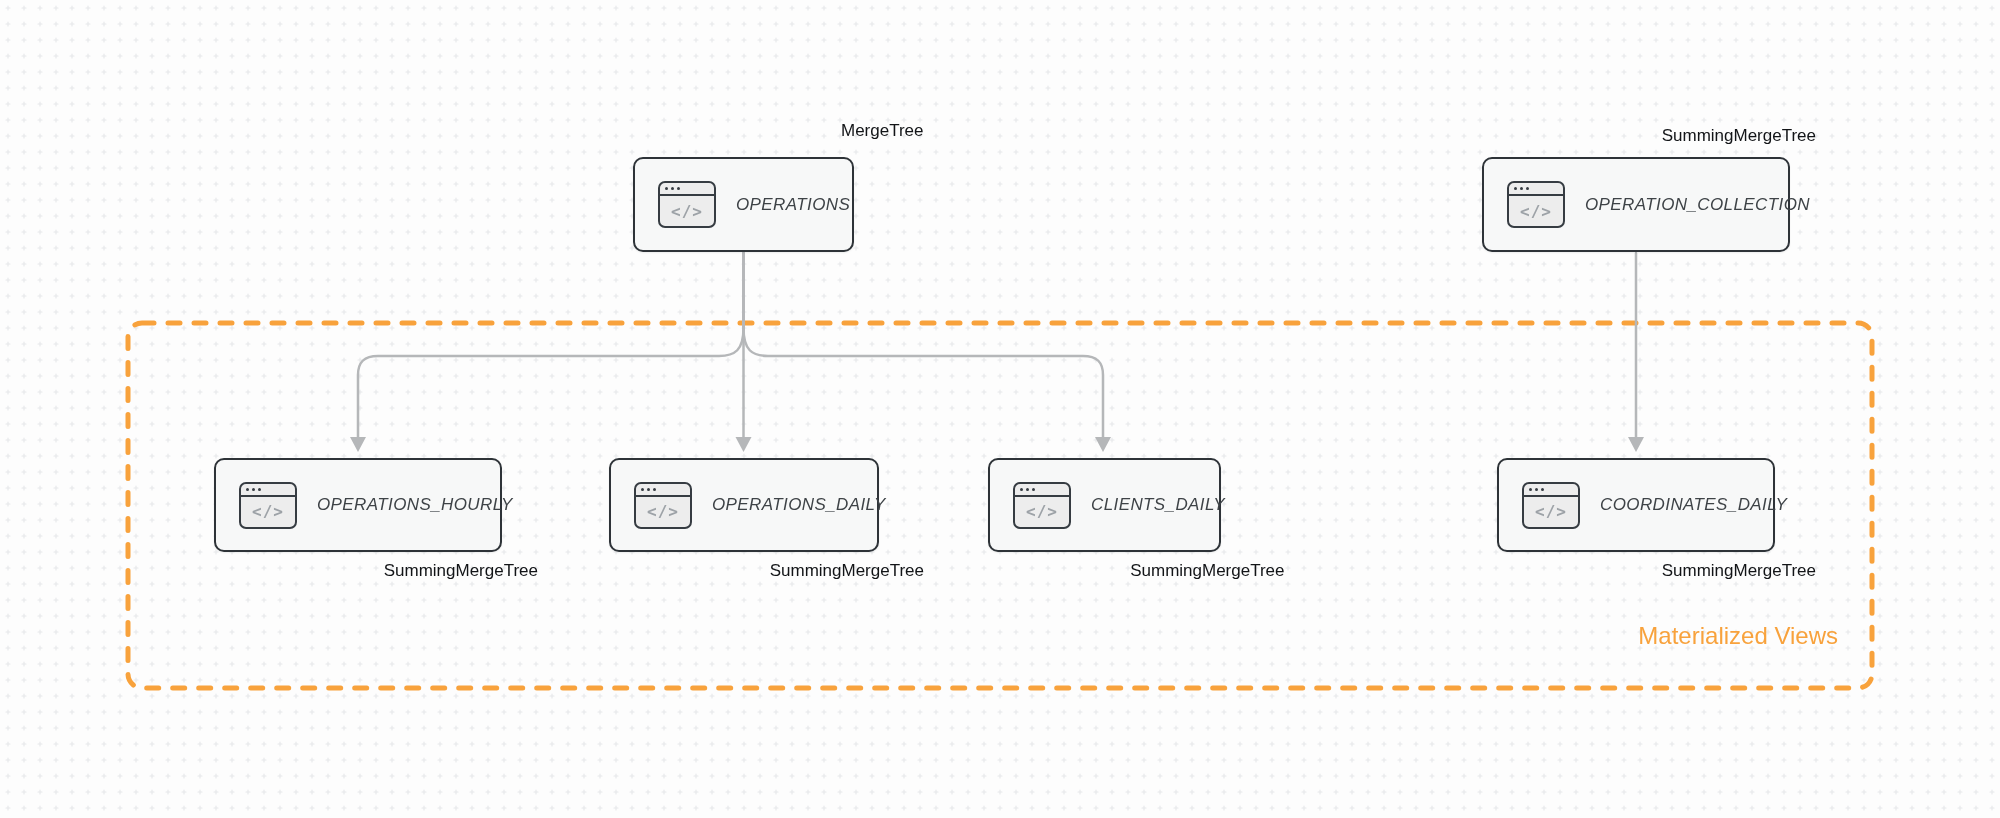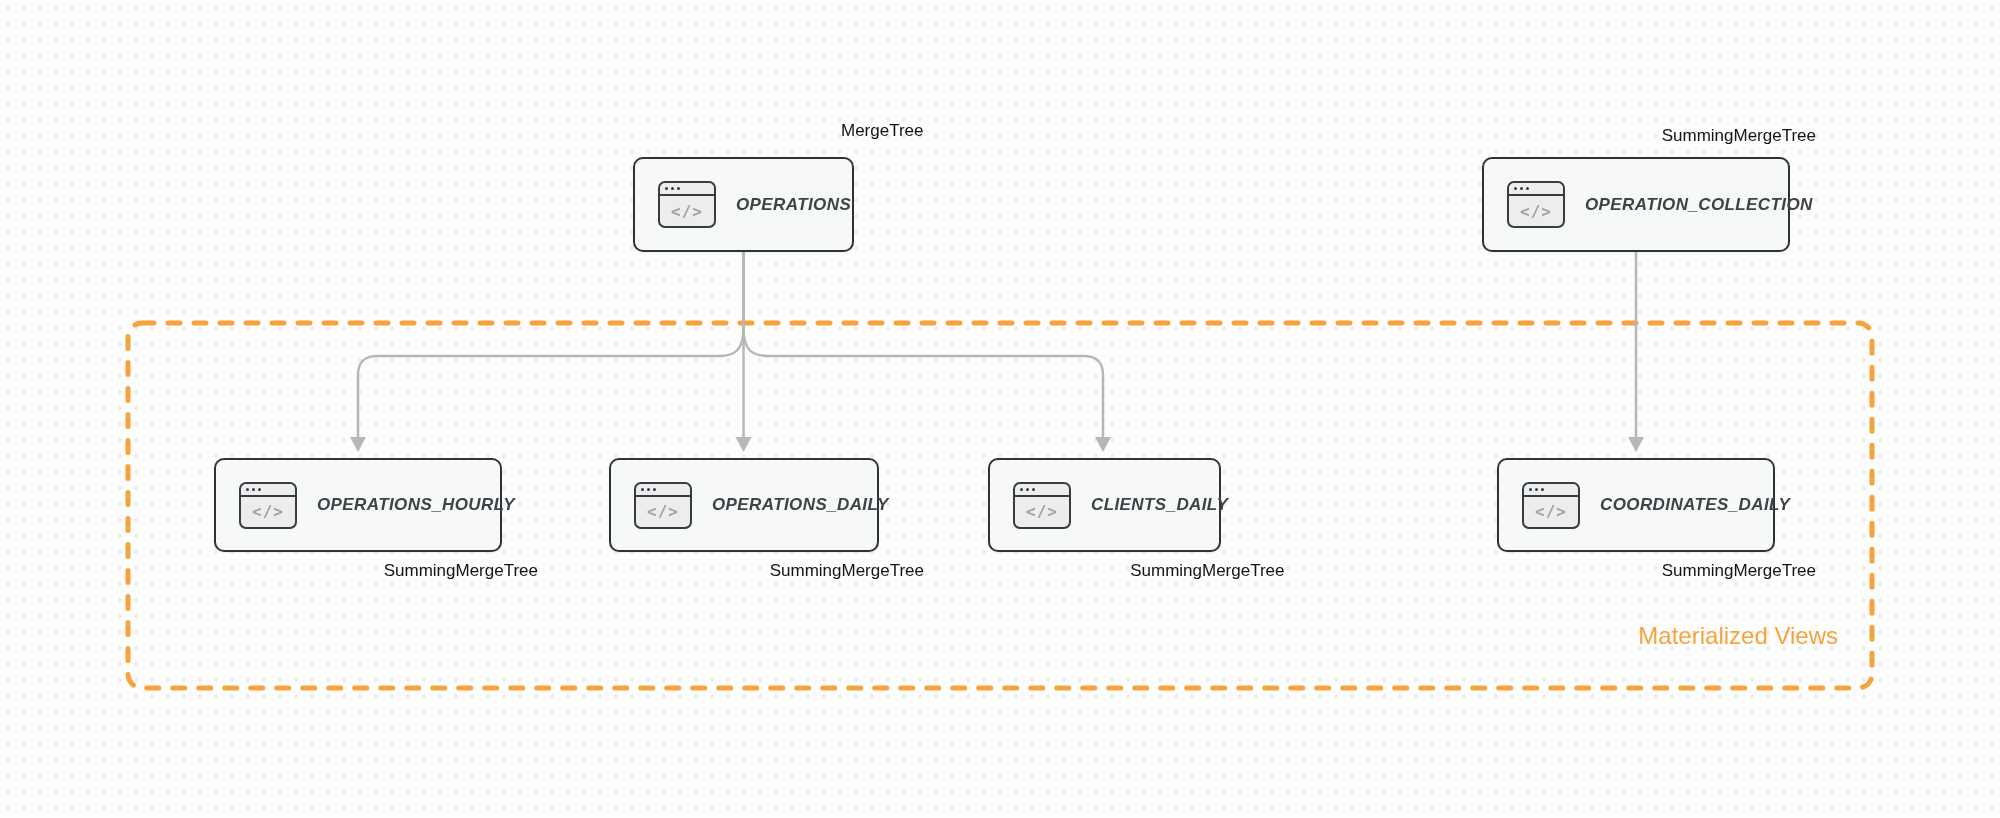--- a/index.html
+++ b/index.html
@@ -17,21 +17,21 @@
     background:#F7F8F8;
     border:2.5px solid #2E3338;
     border-radius:10px;
     display:flex;align-items:center;
     padding:0 18px 0 23px;gap:20px;
     box-shadow:0 1px 2px rgba(16,24,32,.07);
     z-index:3;
   }
   .node-title{
     font-style:italic;
-    font-weight:700;
+    font-weight:400;
     font-size:17px;
     letter-spacing:.4px;
     color:#3E4347;
     white-space:nowrap;
   }
   .code-icon{
     box-sizing:border-box;
     width:58px;height:47px;
     border:2.5px solid #363C42;
     border-radius:7px;

